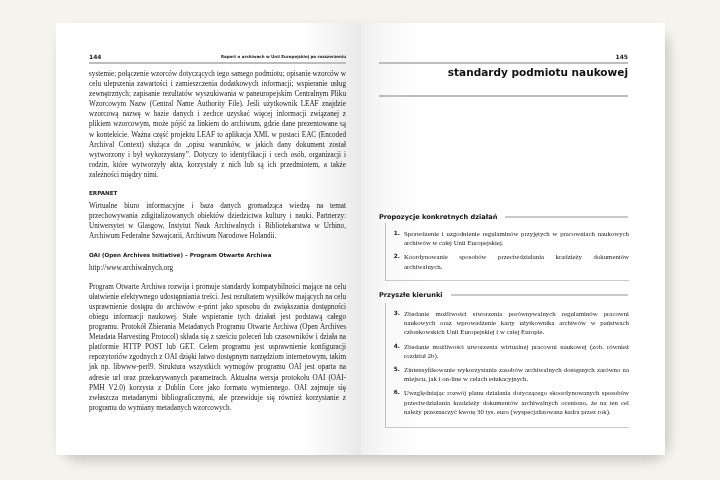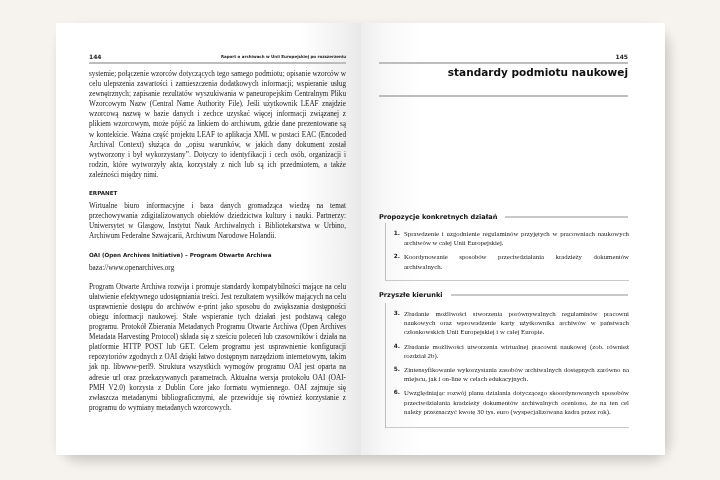--- a/index.html
+++ b/index.html
@@ -30,21 +30,21 @@
   <div class="page left">
     <div class="runhead" style="left:33px;">144</div>
     <div class="runhead" style="right:15px;font-size:4px;top:31px;font-weight:bold;">Raport o archiwach w Unii Europejskiej po rozszerzeniu</div>
     <div class="rule" style="left:33px;width:257px;top:39px;"></div>
 
     <div class="body-l">
       <p>systemie; połączenie wzorców dotyczących tego samego podmiotu; opisanie wzorców w celu ulepszenia zawartości i zamieszczenia dodatkowych informacji; wspieranie usług zewnętrznych; zapisanie rezultatów wyszukiwania w paneuropejskim Centralnym Pliku Wzorcowym Nazw (Central Name Authority File). Jeśli użytkownik LEAF znajdzie wzorcową nazwę w bazie danych i zechce uzyskać więcej informacji związanej z plikiem wzorcowym, może pójść za linkiem do archiwum, gdzie dane prezentowane są w kontekście. Ważna część projektu LEAF to aplikacja XML w postaci EAC (Encoded Archival Context) służąca do „opisu warunków, w jakich dany dokument został wytworzony i był wykorzystany”. Dotyczy to identyfikacji i cech osób, organizacji i rodzin, które wytworzyły akta, korzystały z nich lub są ich przedmiotem, a także zależności między nimi.</p>
       <div class="h">ERPANET</div>
       <p>Wirtualne biuro informacyjne i baza danych gromadząca wiedzę na temat przechowywania zdigitalizowanych obiektów dziedzictwa kultury i nauki. Partnerzy: Uniwersytet w Glasgow, Instytut Nauk Archiwalnych i Bibliotekarstwa w Urbino, Archiwum Federalne Szwajcarii, Archiwum Narodowe Holandii.</p>
       <div class="h">OAI (Open Archives Initiative) – Program Otwarte Archiwa</div>
-      <p class="url">baza://www.openarchives.org</p>
+      <p class="url">http://www.archiwalnych.org</p>
       <p>Program Otwarte Archiwa rozwija i promuje standardy kompatybilności mające na celu ułatwienie efektywnego udostępniania treści. Jest rezultatem wysiłków mających na celu usprawnienie dostępu do archiwów e-print jako sposobu do zwiększania dostępności obiegu informacji naukowej. Stałe wspieranie tych działań jest podstawą całego programu. Protokół Zbierania Metadanych Programu Otwarte Archiwa (Open Archives Metadata Harvesting Protocol) składa się z sześciu poleceń lub czasowników i działa na platformie HTTP POST lub GET. Celem programu jest usprawnienie konfiguracji repozytoriów zgodnych z OAI dzięki łatwo dostępnym narzędziom internetowym, takim jak np. libwww-perl9. Struktura wszystkich wymogów programu OAI jest oparta na adresie url oraz przekazywanych parametrach. Aktualna wersja protokołu OAI (OAI-PMH V2.0) korzysta z Dublin Core jako formatu wymiennego. OAI zajmuje się zwłaszcza metadanymi bibliograficznymi, ale przewiduje się również korzystanie z programu do wymiany metadanych wzorcowych.</p>
     </div>
   </div>
 
   <div class="page right">
     <div class="runhead" style="right:37px;">145</div>
     <div class="rule" style="left:18px;width:249px;top:39px;"></div>
     <div class="title">
       <div>standardy podmiotu naukowej</div>
     </div>

